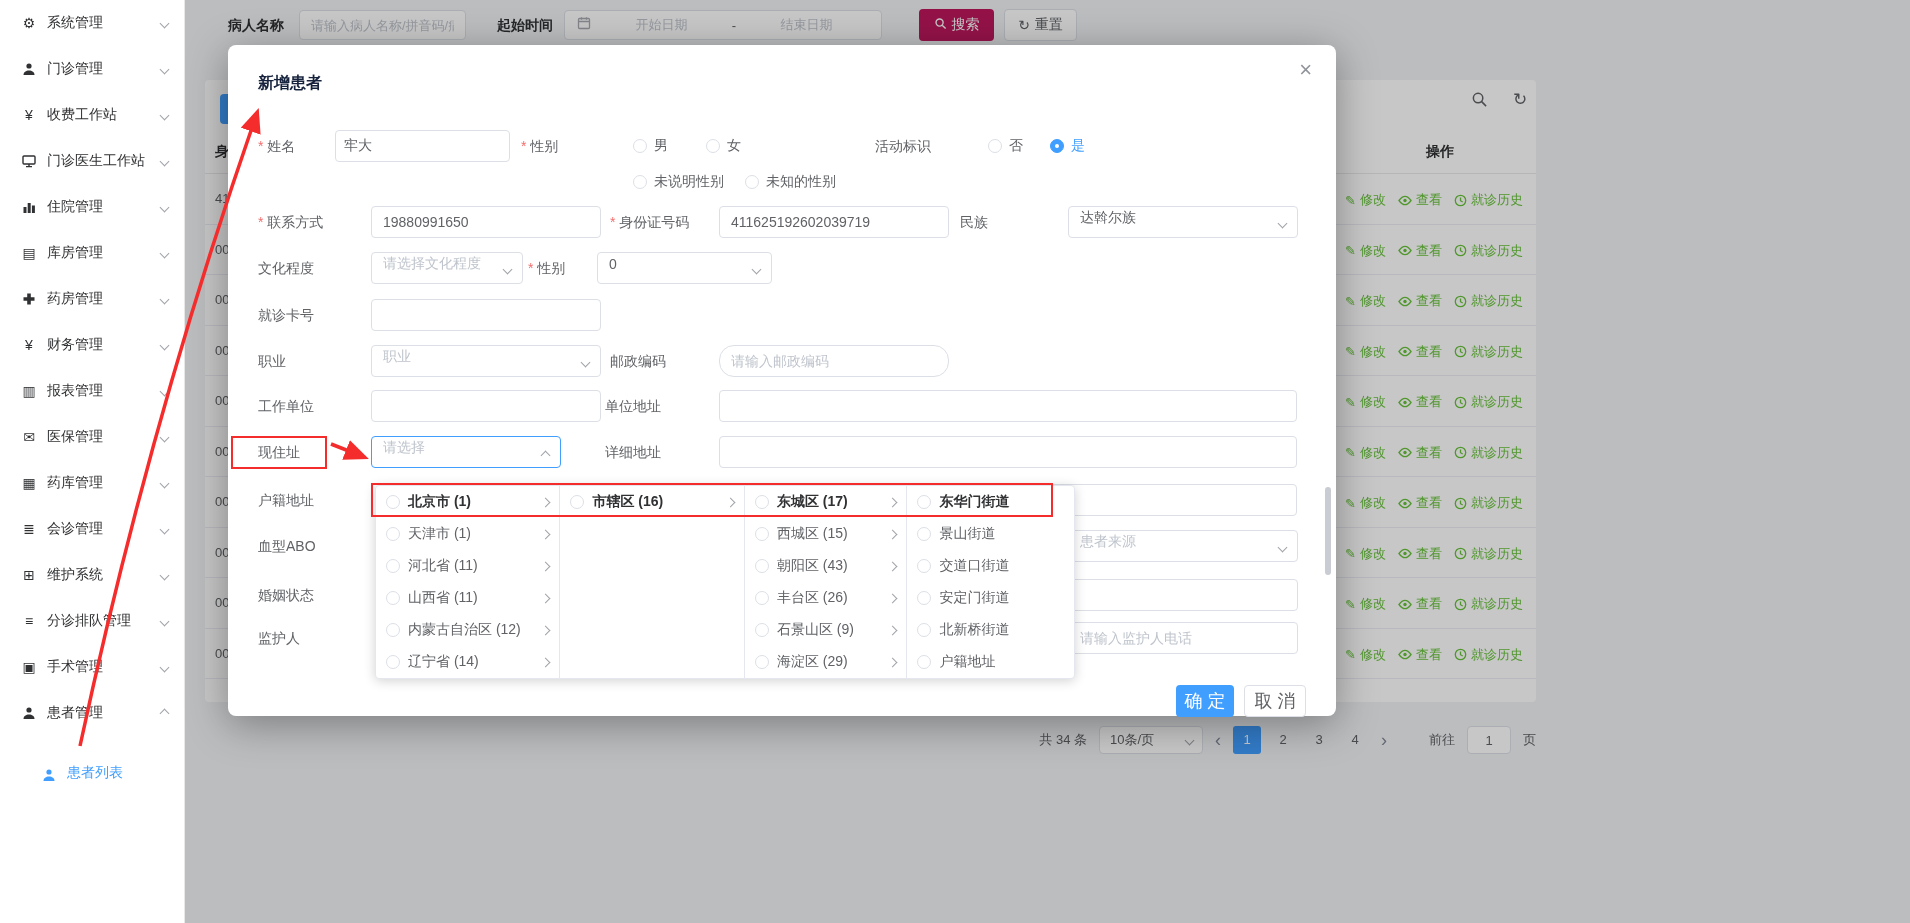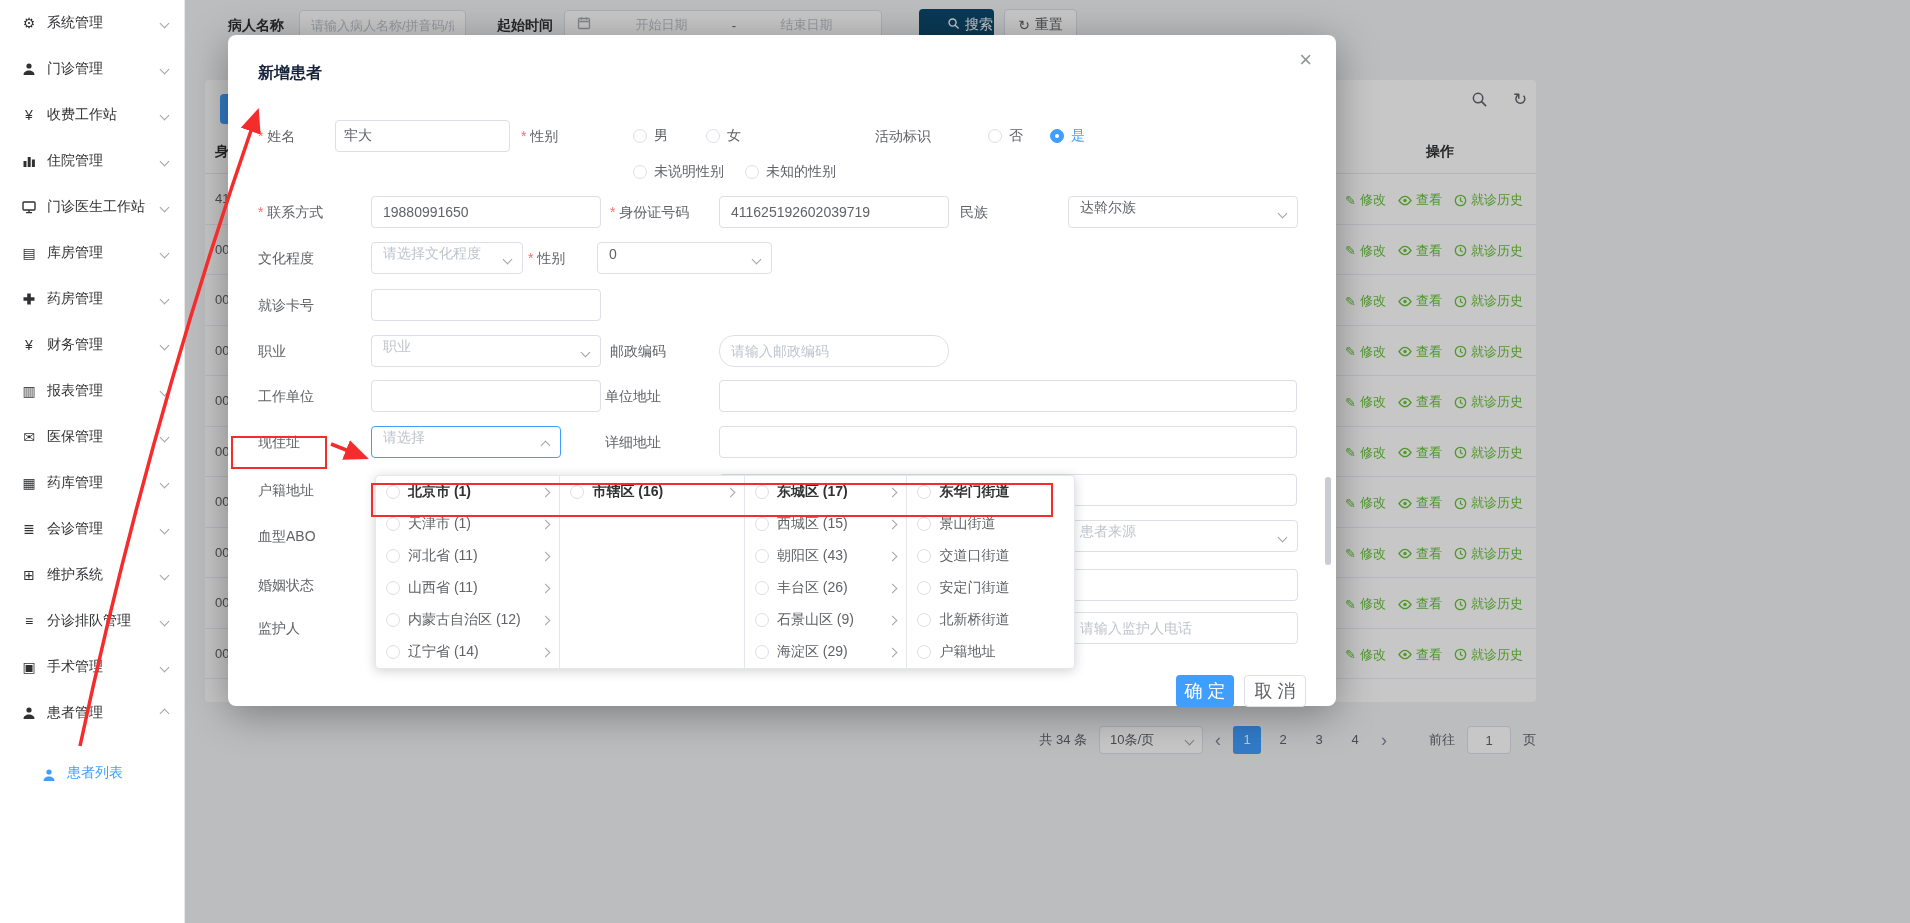--- a/index.html
+++ b/index.html
@@ -21,21 +21,21 @@
   
   .content { position:absolute; left:185px; top:0; width:1725px; height:923px; background:#f0f2f5; }
   .flabel { position:absolute; height:32px; line-height:32px; font-size:14px; font-weight:bold; color:#303133; white-space:nowrap; }
   .inp { height:32px; border:1px solid #dcdfe6; border-radius:4px; padding:0 11px; font-size:13px; color:#606266; background:#fff; font-family:inherit; outline:none; }
   .inp::placeholder { color:#bfc4cc; }
   .abs { position:absolute; }
   .range { position:absolute; height:30px; background:#fff; border:1px solid #dcdfe6; border-radius:4px; display:flex; align-items:center; padding:0 12px; gap:8px; }
   .range .ph { color:#bfc4cc; font-size:13px; flex:1; text-align:center; white-space:nowrap; }
   .range .sep { color:#606266; font-size:13px; }
   .btn { position:absolute; height:32px; border-radius:4px; font-size:14px; display:flex; align-items:center; justify-content:center; gap:5px; cursor:pointer; border:1px solid transparent; font-family:inherit; }
-  .btn.primary { background:#0c4a6e; color:#fff;justify-content:flex-end; }
+  .btn.primary { background:#be185d; color:#fff; }
   .btn.plain { background:#fff; color:#606266; border-color:#dcdfe6; }
   .card { position:absolute; background:#fff; border-radius:4px; }
   .add-sliver { position:absolute; background:#409eff; border-radius:4px; }
   .tool-icon { position:absolute; cursor:pointer; color:#606266; font-size:17px; line-height:1; }
   .thead { position:absolute; background:#fff; border-bottom:1px solid #e8eaec; }
   .th-txt { position:absolute; font-size:14px; font-weight:bold; color:#303133; white-space:nowrap; }
   .tbody { position:absolute; }
   .trow { height:50.5px; border-bottom:1px solid #ebeef5; position:relative; background:#fff; }
   .tid { position:absolute; left:10px; top:17px; font-size:13px; color:#606266; white-space:nowrap; }
   .acts { position:absolute; left:1140px; top:17px; display:flex; gap:12px; }
@@ -47,21 +47,21 @@
   .sel-mini .chev { position:absolute; right:9px; top:10px; }
   .pg-pages { display:flex; gap:8px; }
   .pg-num { min-width:28px; height:28px; line-height:28px; text-align:center; font-size:13px; color:#606266; cursor:pointer; border-radius:3px; }
   .pg-num.active { background:#409eff; color:#fff; }
   .pg-arrow { font-size:18px; color:#808695; cursor:pointer; line-height:28px; }
   .pg-input { width:44px; height:28px; border:1px solid #dcdfe6; border-radius:4px; text-align:center; font-size:13px; color:#606266; background:#fff; outline:none; font-family:inherit; }
 
   .overlay { position:absolute; inset:0; background:rgba(0,0,0,0.22); z-index:10; }
 
   
-  .modal { position:absolute; left:228px; top:35px; width:1108px; height:671px; background:#fff; border-radius:8px; box-shadow:0 8px 40px rgba(0,0,0,.35); z-index:100; }
+  .modal { position:absolute; left:228px; top:45px; width:1108px; height:671px; background:#fff; border-radius:8px; box-shadow:0 8px 40px rgba(0,0,0,.35); z-index:100; }
   .dlg-title { position:absolute; left:30px; top:28px; font-size:16px; font-weight:bold; color:#17233d; }
   .dlg-close { position:absolute; right:24px; top:14px; font-size:22px; color:#909399; cursor:pointer; line-height:1; }
   .lbl { position:absolute; height:32px; line-height:32px; font-size:14px; color:#606266; white-space:nowrap; }
   .lbl.required::before { content:"* "; color:#f56c6c; }
   .modal .inp { position:absolute; font-size:14px; }
   .sel { position:absolute; height:32px; border:1px solid #dcdfe6; border-radius:4px; background:#fff; display:flex; align-items:center; padding:0 28px 8px 11px; font-size:14px; cursor:pointer; }
   .sel .txt { flex:1; overflow:hidden; white-space:nowrap; }
   .sel .ph { color:#bfc4cc; }
   .sel .val { color:#606266; }
   .sel .chev { position:absolute; right:11px; top:13px; }
@@ -108,36 +108,36 @@
     <span class="chev down"></span>
   </div>
   <div class="menu-item">
     <span class="micon">¥</span>
     <span class="mlabel">收费工作站</span>
     <span class="chev down"></span>
   </div>
   <div class="menu-item">
     <span class="micon">
         <svg width="14" height="14" viewBox="0 0 14 14">
+          <rect x="1" y="2" width="12" height="8" rx="1" fill="none" stroke="#303133" stroke-width="1.4"></rect>
+          <path d="M7 10v2M4 12.6h6" stroke="#303133" stroke-width="1.4" fill="none"></path>
+        </svg>
+      </span>
+    <span class="mlabel">门诊医生工作站</span>
+    <span class="chev down"></span>
+  </div>
+  <div class="menu-item">
+    <span class="micon">
+        <svg width="14" height="14" viewBox="0 0 14 14">
           <rect x="1.5" y="7" width="3" height="6" fill="#303133"></rect>
           <rect x="5.7" y="3" width="3" height="10" fill="#303133"></rect>
           <rect x="9.9" y="5.5" width="3" height="7.5" fill="#303133"></rect>
         </svg>
       </span>
     <span class="mlabel">住院管理</span>
-    <span class="chev down"></span>
-  </div>
-  <div class="menu-item">
-    <span class="micon">
-        <svg width="14" height="14" viewBox="0 0 14 14">
-          <rect x="1" y="2" width="12" height="8" rx="1" fill="none" stroke="#303133" stroke-width="1.4"></rect>
-          <path d="M7 10v2M4 12.6h6" stroke="#303133" stroke-width="1.4" fill="none"></path>
-        </svg>
-      </span>
-    <span class="mlabel">门诊医生工作站</span>
     <span class="chev down"></span>
   </div>
   <div class="menu-item">
     <span class="micon">▤</span>
     <span class="mlabel">库房管理</span>
     <span class="chev down"></span>
   </div>
   <div class="menu-item">
     <span class="micon">
         <svg width="14" height="14" viewBox="0 0 14 14">

